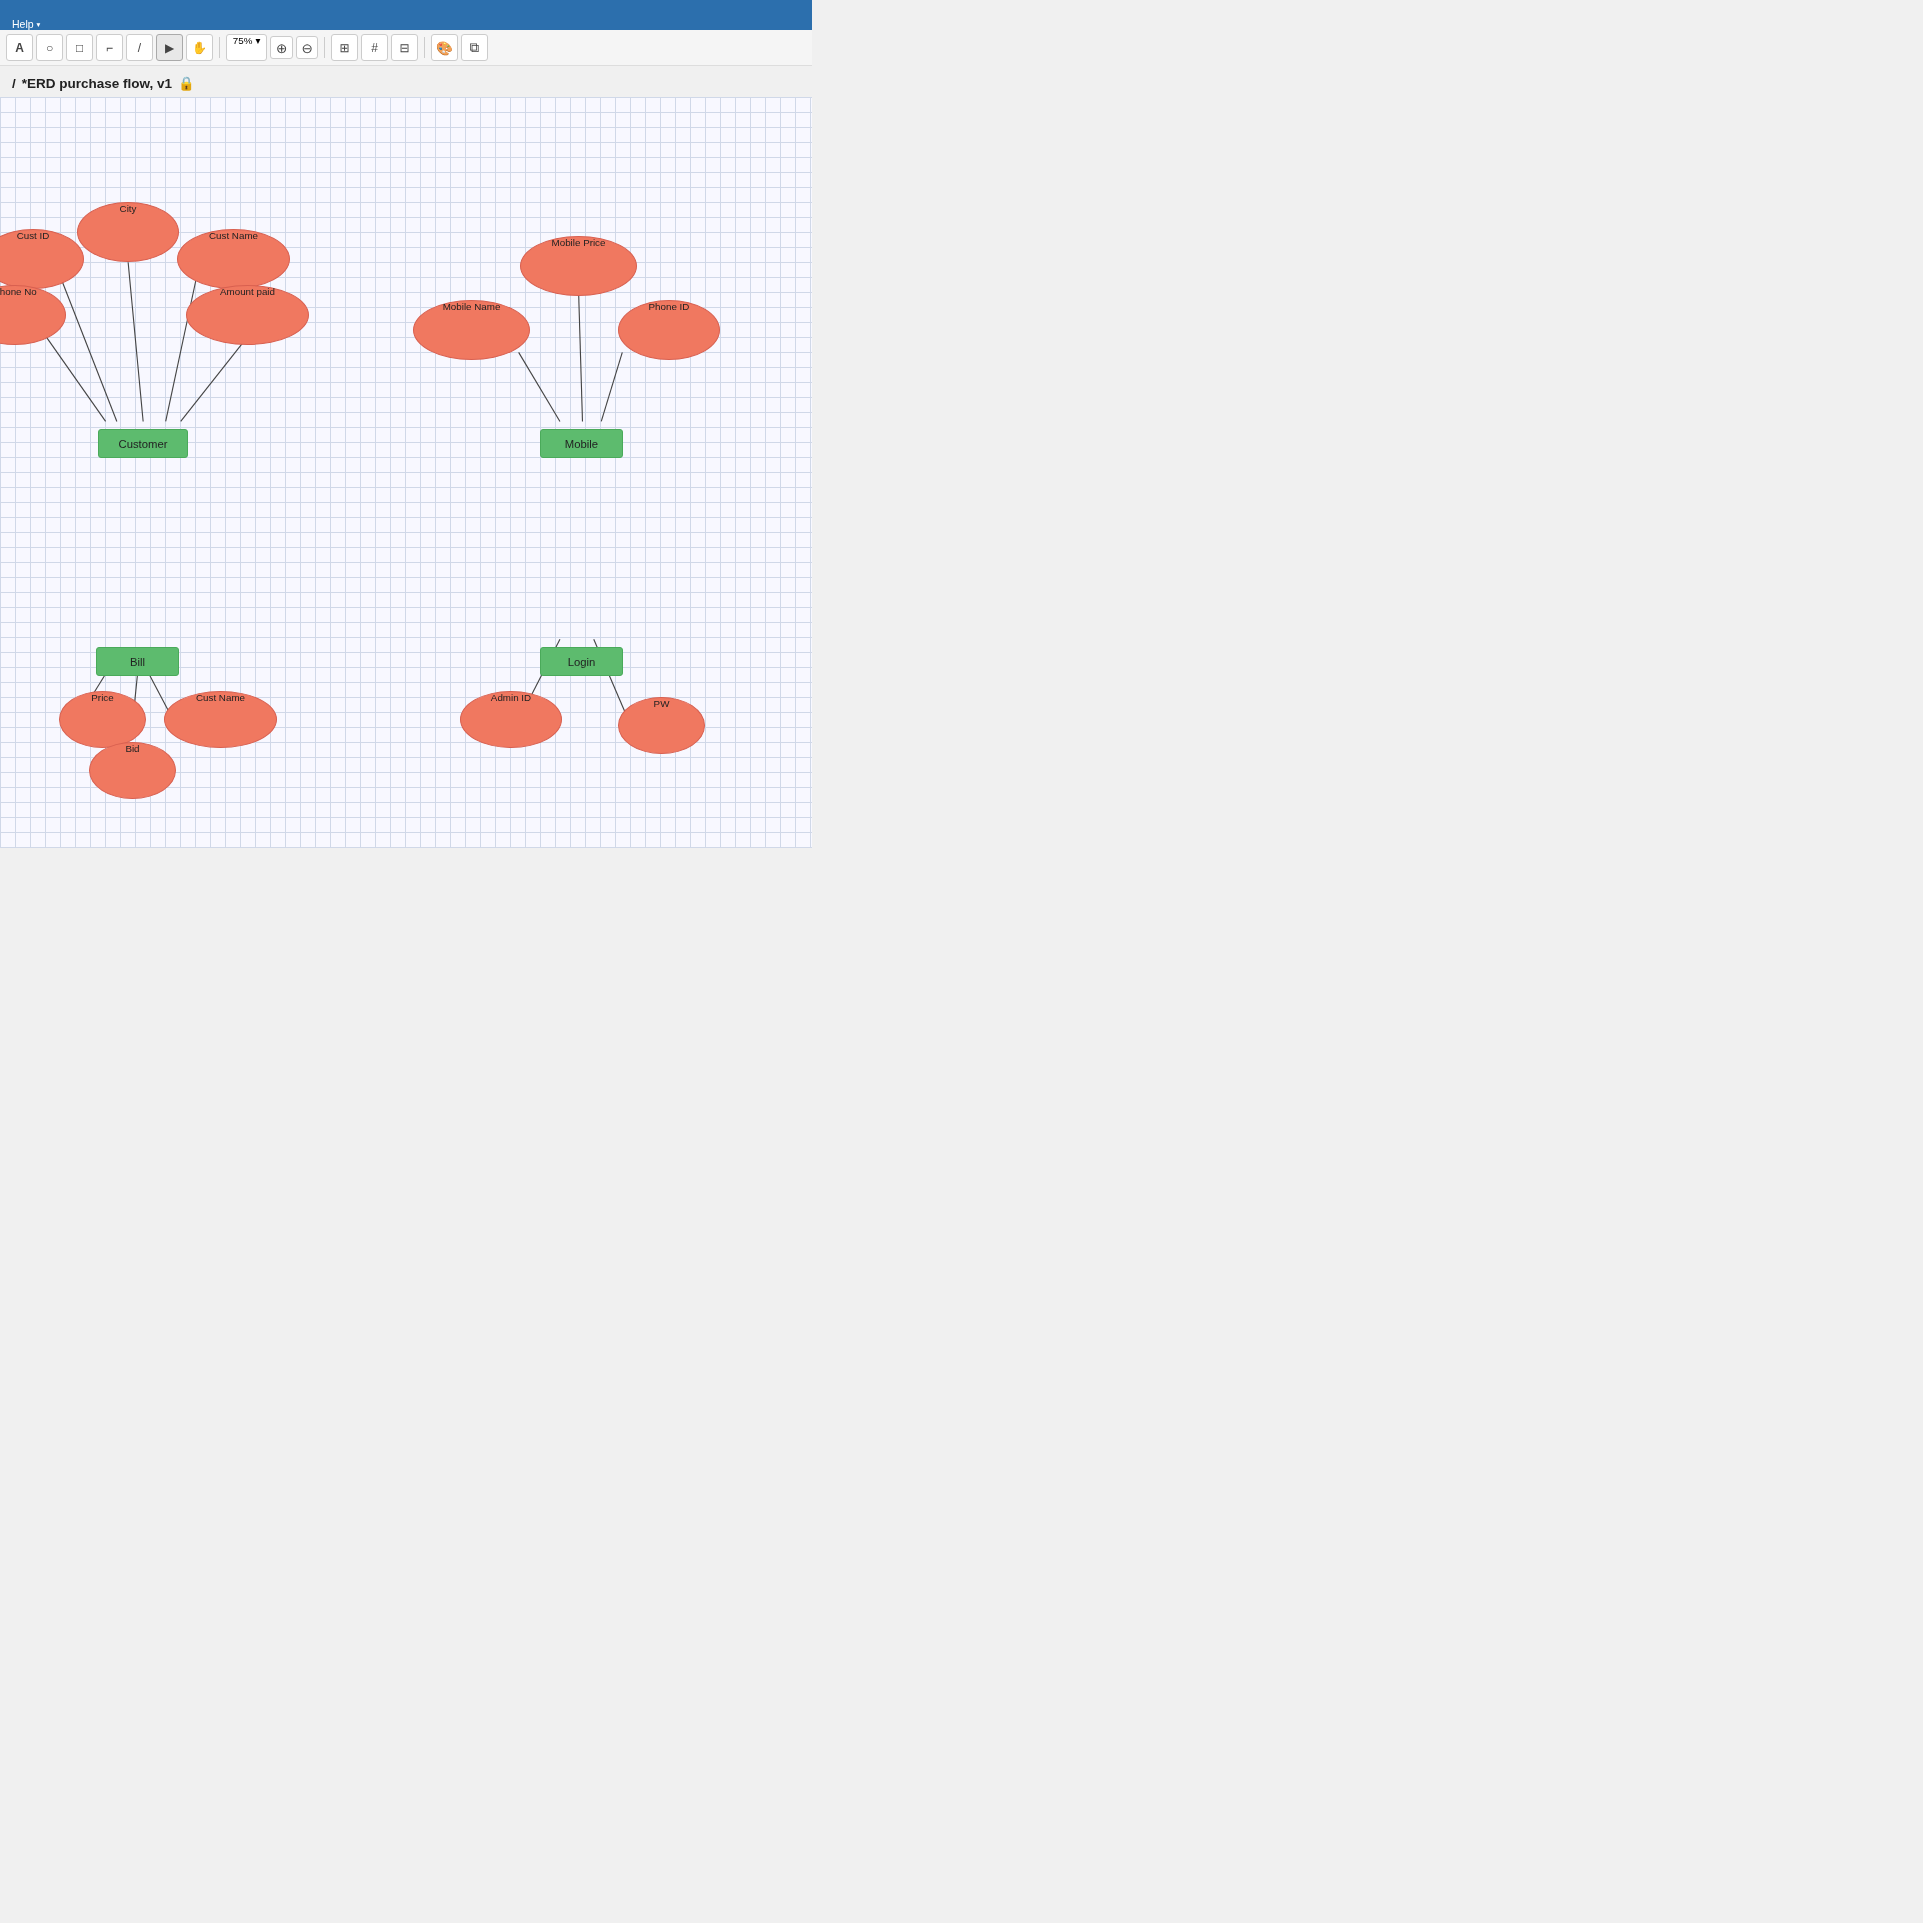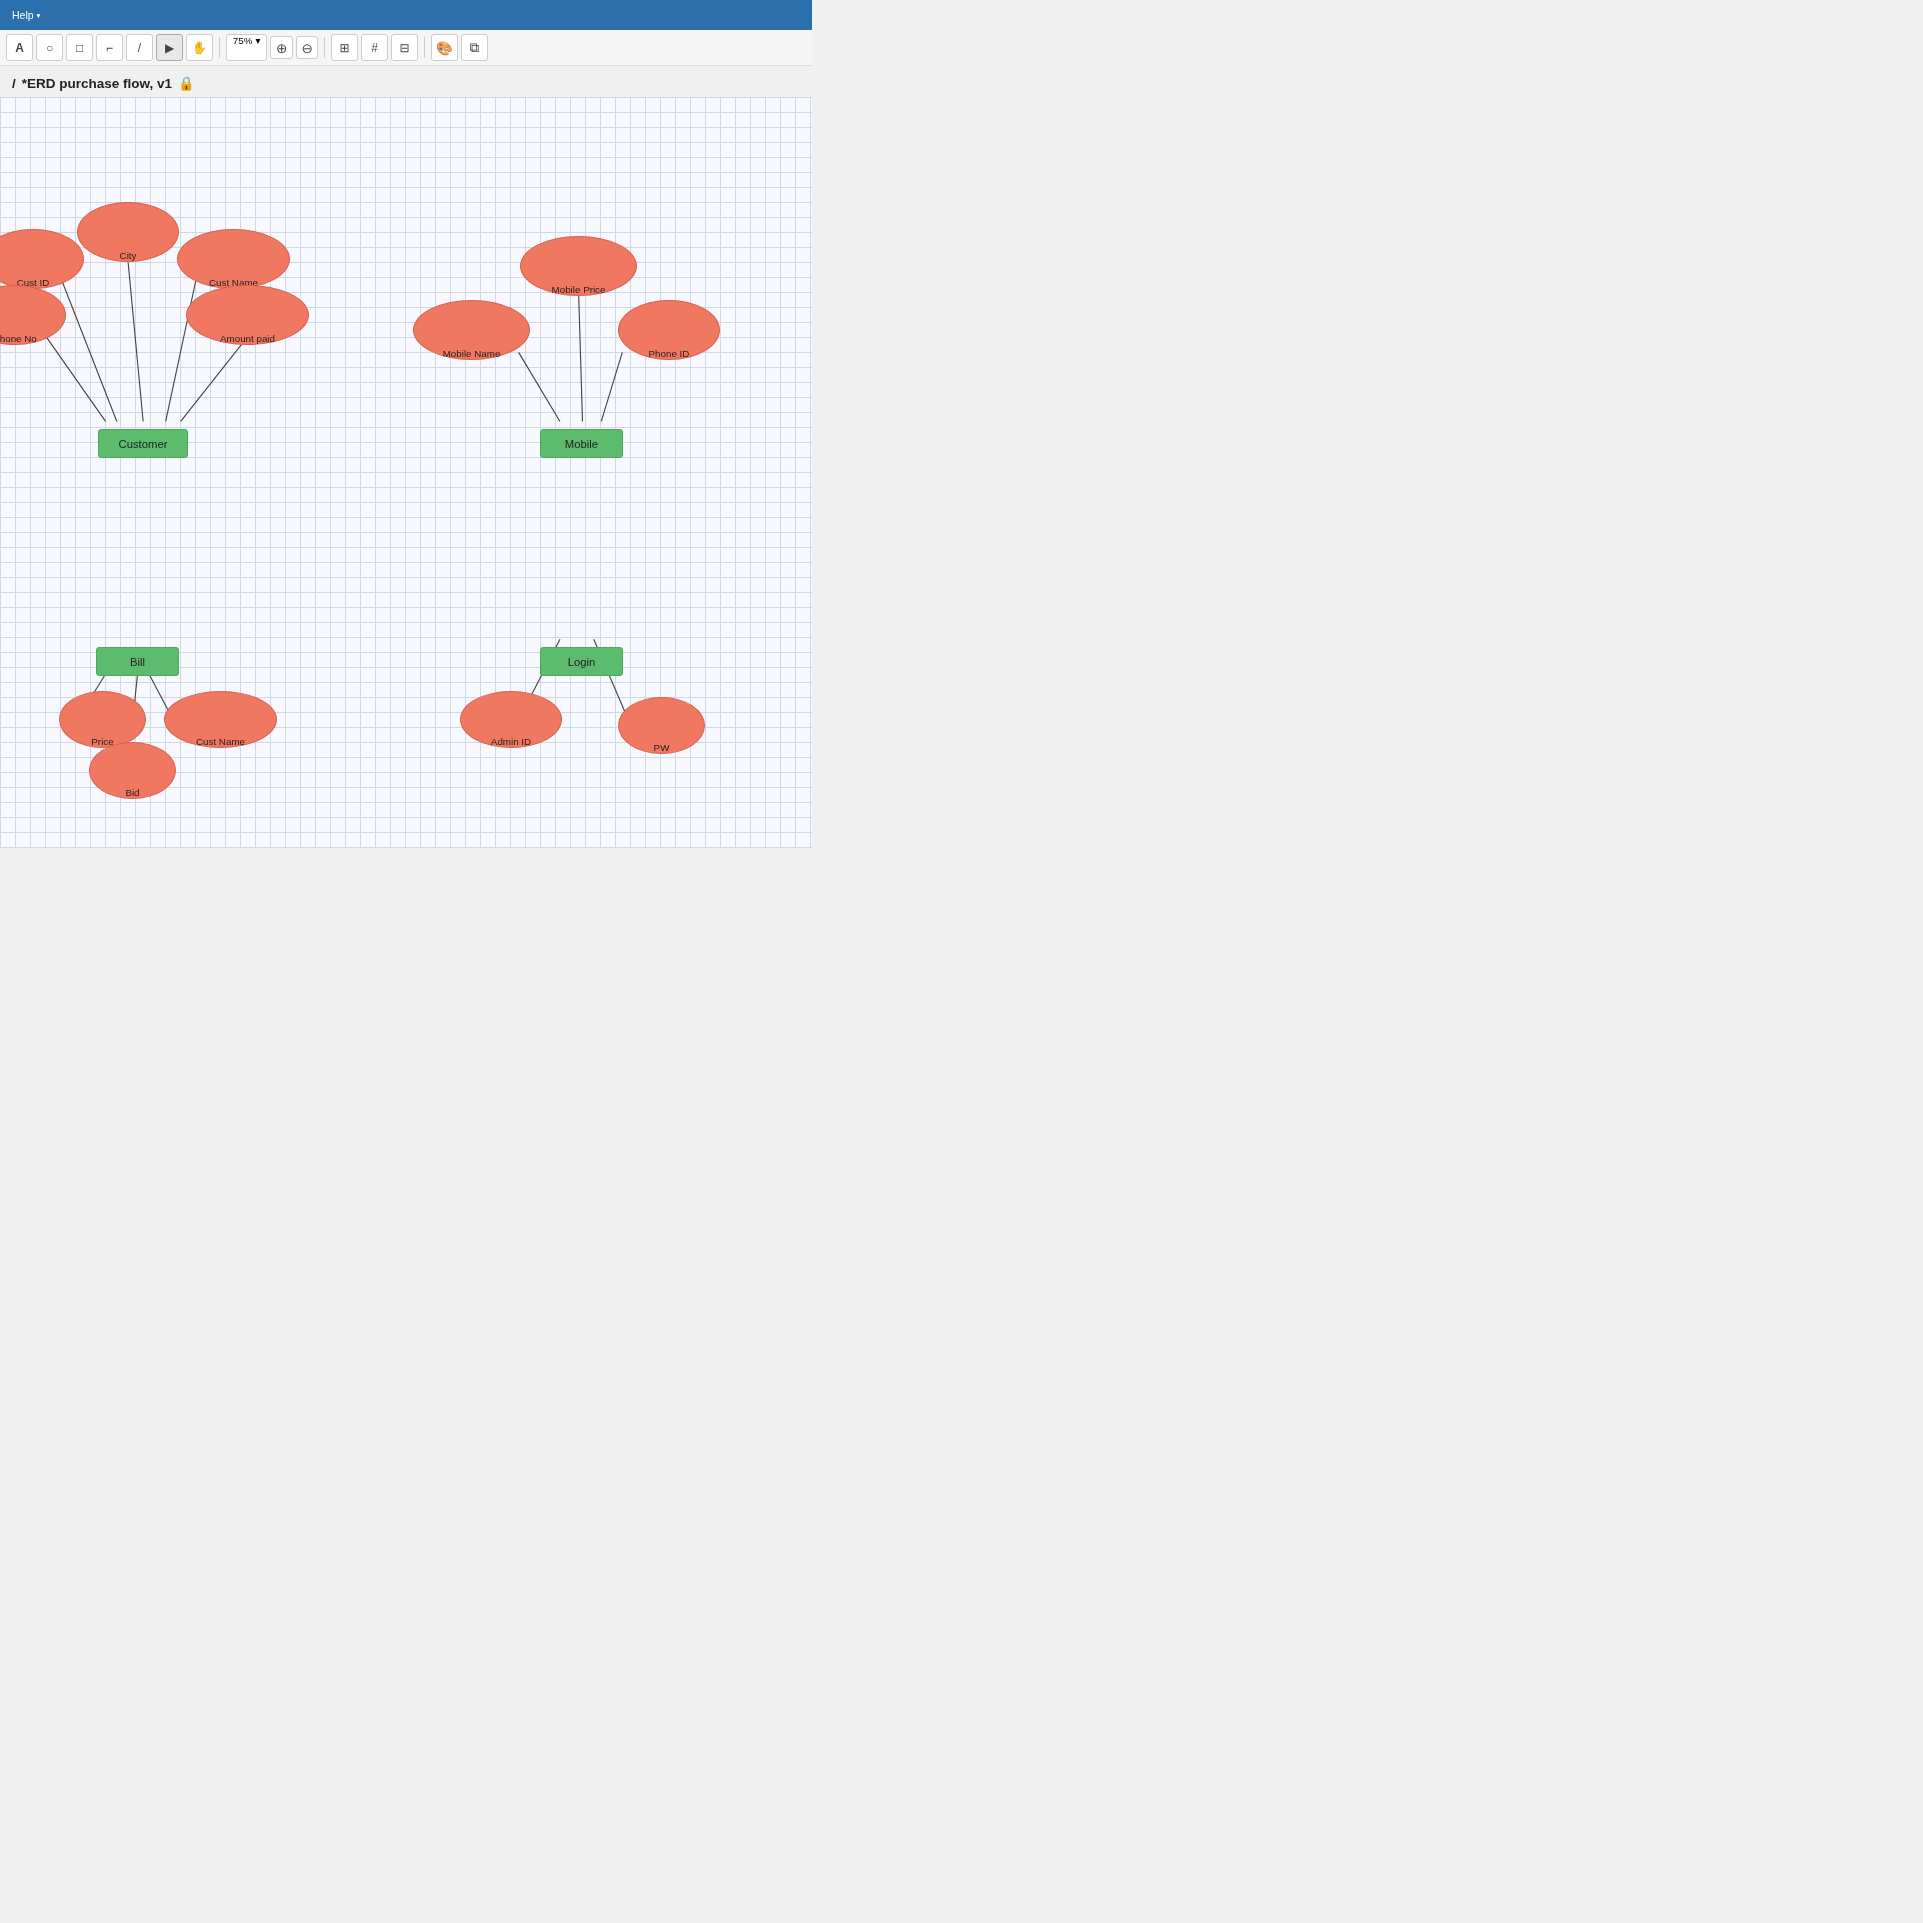--- a/index.html
+++ b/index.html
@@ -3,21 +3,21 @@
   <meta charset="utf-8">
   <style>
     * { margin: 0; padding: 0; box-sizing: border-box; }
     body { font-family: Arial, sans-serif; background: #f0f0f0; width: 812px; min-height: 812px; }
 
     
     .menu-bar {
       background: #2c6fad;
       height: 30px;
       display: flex;
-      align-items: center;
+      align-items: flex-end;
       padding: 0 12px;
     }
     .menu-item {
       color: white;
       font-size: 10.5px;
       font-weight: 500;
       cursor: pointer;
       display: flex;
       align-items: center;
       gap: 3px;
@@ -127,21 +127,21 @@
       cursor: move;
       margin-top: 24px;
     }
 
     .attribute-ellipse {
       position: absolute;
       background: #f07860;
       border: 1.5px solid #d86050;
       border-radius: 50%;
       display: flex;
-      align-items: flex-end;
+      align-items: flex-start;
       justify-content: center;
       font-size: 9.8px;
       color: #222;
       text-align: center;
       cursor: move;
     }
 
     svg.connections {
       position: absolute;
       top: 0;

